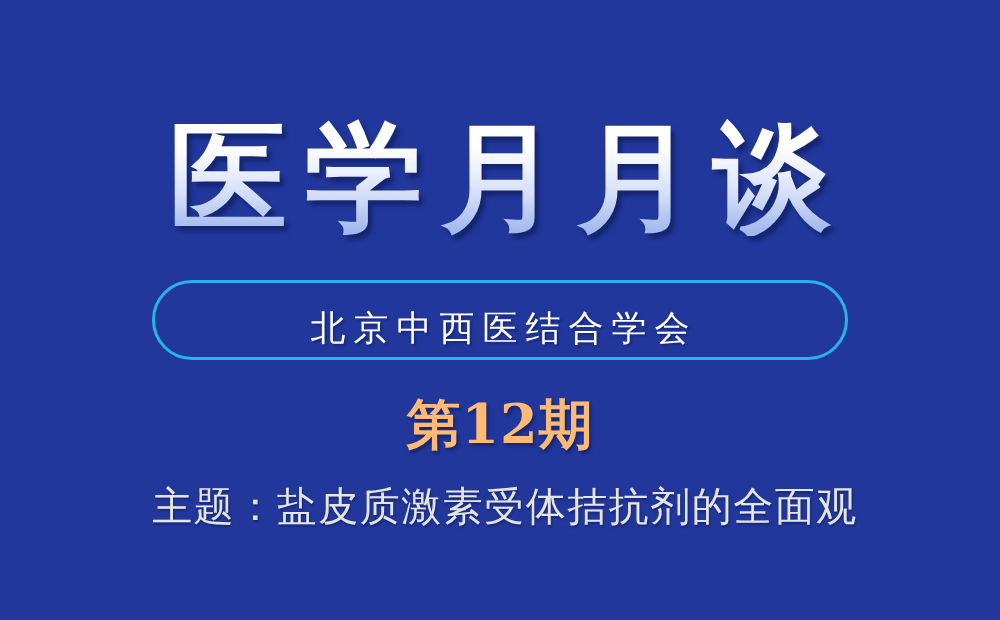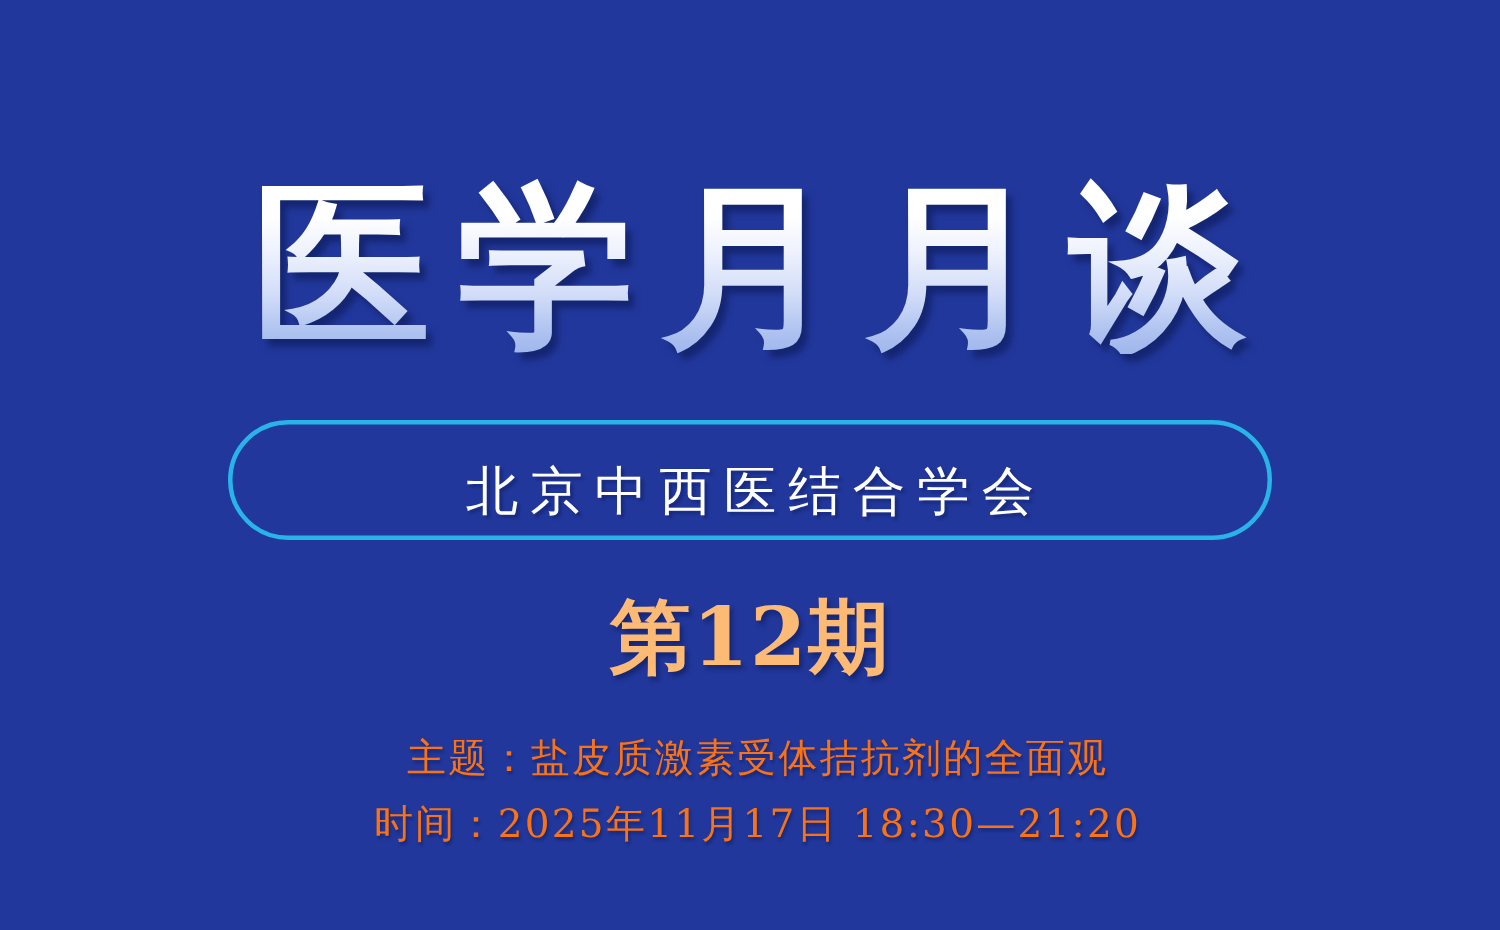--- a/index.html
+++ b/index.html
@@ -101,23 +101,23 @@
   
   .details {
     position: absolute;
     left: 0;
     top: 484px;
     width: 1000px;
     text-align: center;
   }
   .detail-line {
     font-family: "DejaVu Serif", "Liberation Serif", serif;
-    font-size: 26px;
+    font-size: 40px;
     font-weight: 400;
-    color: #f97316;
+    color: #e5e5e5;
     letter-spacing: 1.5px;
     line-height: 44px;
     white-space: nowrap;
     text-shadow: 1px 2px 2px rgba(10, 22, 80, 0.45);
     margin-left: 10px;
   }
 </style>
 </head>
 <body>
 
@@ -128,16 +128,15 @@
   </div>
 
   <div class="pill">
     <span class="pill-text">北京中西医结合学会</span>
   </div>
 
   <div class="issue">第12期</div>
 
   <div class="details">
     <div class="detail-line">主题：盐皮质激素受体拮抗剂的全面观</div>
-    <div class="detail-line">时间：2025年11月17日  18:30—21:20</div>
   </div>
 
 </div>
 
 </body></html>

